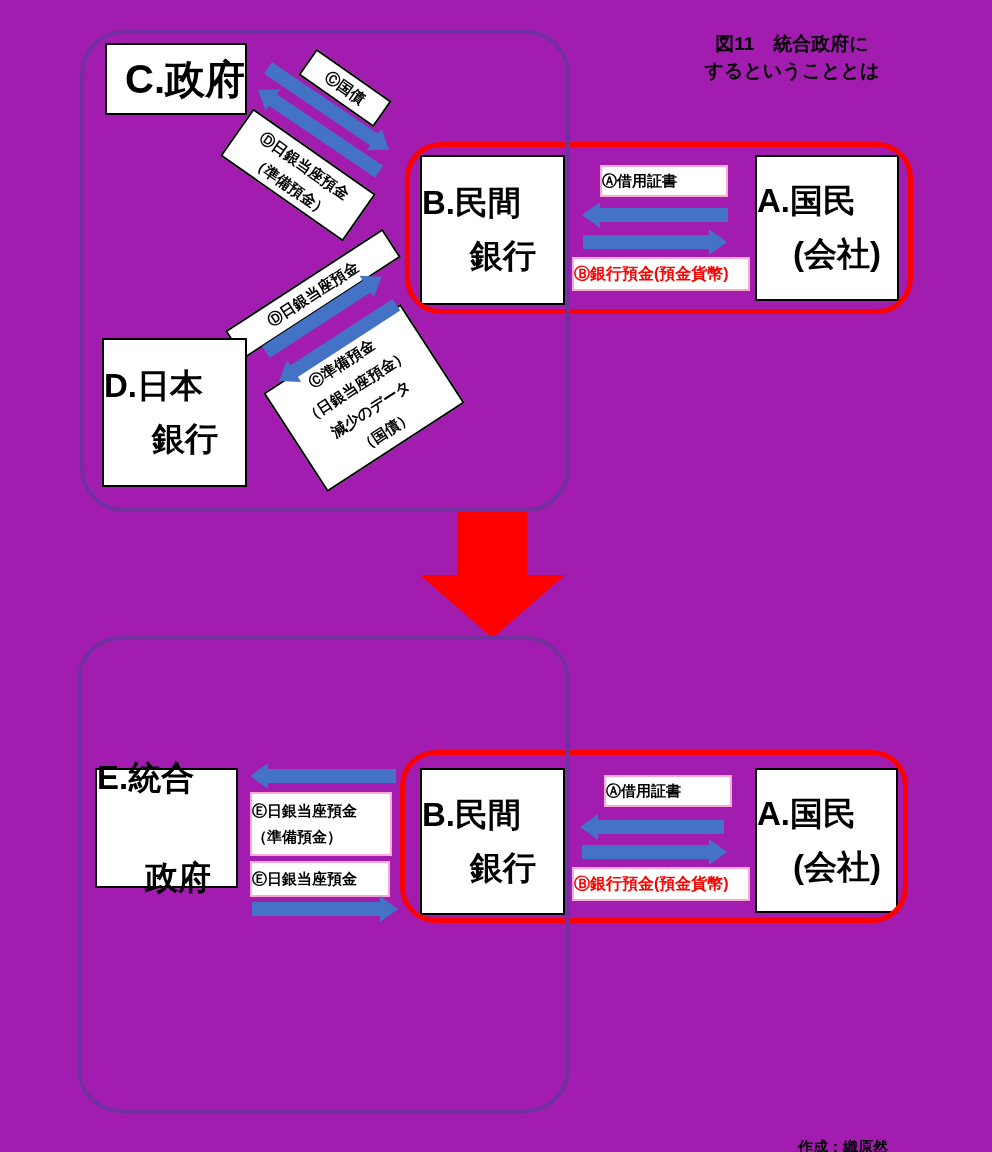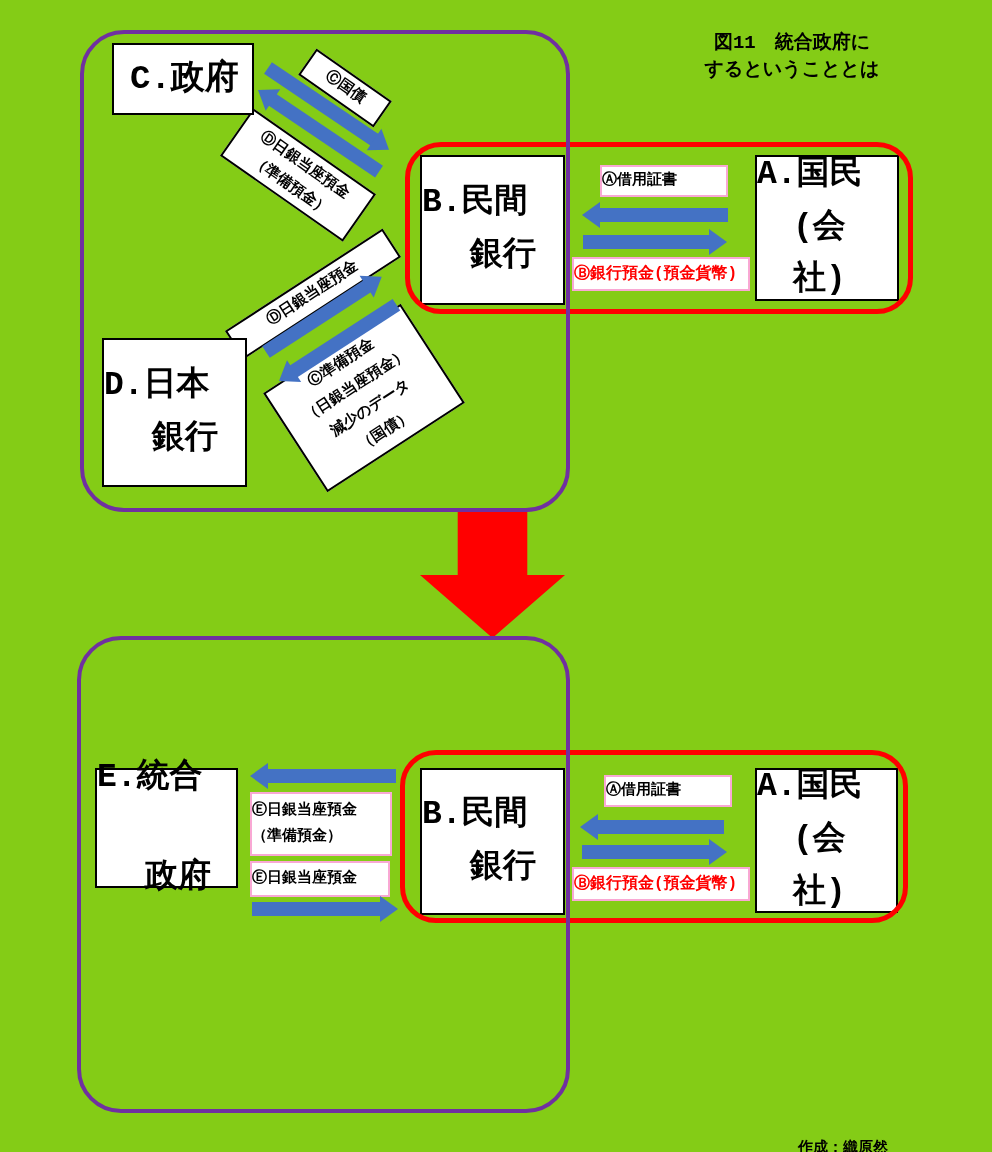--- a/index.html
+++ b/index.html
@@ -1,22 +1,22 @@
 <!DOCTYPE html>
 <html style="--purple: #7030A0; --red: #FF0000; --blue: #4472C4;"><head>
 <meta charset="utf-8">
 <style>
   * { box-sizing: border-box; margin: 0; padding: 0; }
   html,body { background:#fff; }
   #canvas {
     position: relative;
     width: 992px;
     height: 1152px;
-    background: #84cc16;
-    font-family: Liberation Mono, monospace;
+    background: #a21caf;
+    font-family: Liberation Sans, sans-serif;
     overflow: hidden;
     color:#000;
   }
 
   
   .panel {
     position:absolute;
     border:4px solid var(--purple);
     border-radius:44px;
     z-index:10;
@@ -46,21 +46,21 @@
     z-index:5;
     font-weight:bold;
     font-size:33px;
     line-height:1.6;
     display:flex;
     flex-direction:column;
     justify-content:center;
   }
   .mainbox .l1 { }
   .mainbox .l2 { padding-left:48px; }
-  #box-c  { left:112px; top:43px;  width:142px; height:72px; font-size:34px; }
+  #box-c  { left:105px; top:43px;  width:142px; height:72px; font-size:40px;text-align:right; }
   #box-c .l1 { padding-left:16px; }
   #box-d  { left:102px; top:338px; width:145px; height:149px; }
   #box-b1 { left:420px; top:155px; width:145px; height:150px; }
   #box-a1 { left:755px; top:155px; width:144px; height:146px; }
   #box-a1 .l2, #box-a2 .l2 { padding-left:36px; }
   #box-e  { left:95px;  top:768px; width:143px; height:120px;gap:47px; }
   #box-b2 { left:420px; top:768px; width:145px; height:147px; }
   #box-a2 { left:755px; top:768px; width:143px; height:145px; }
 
   

